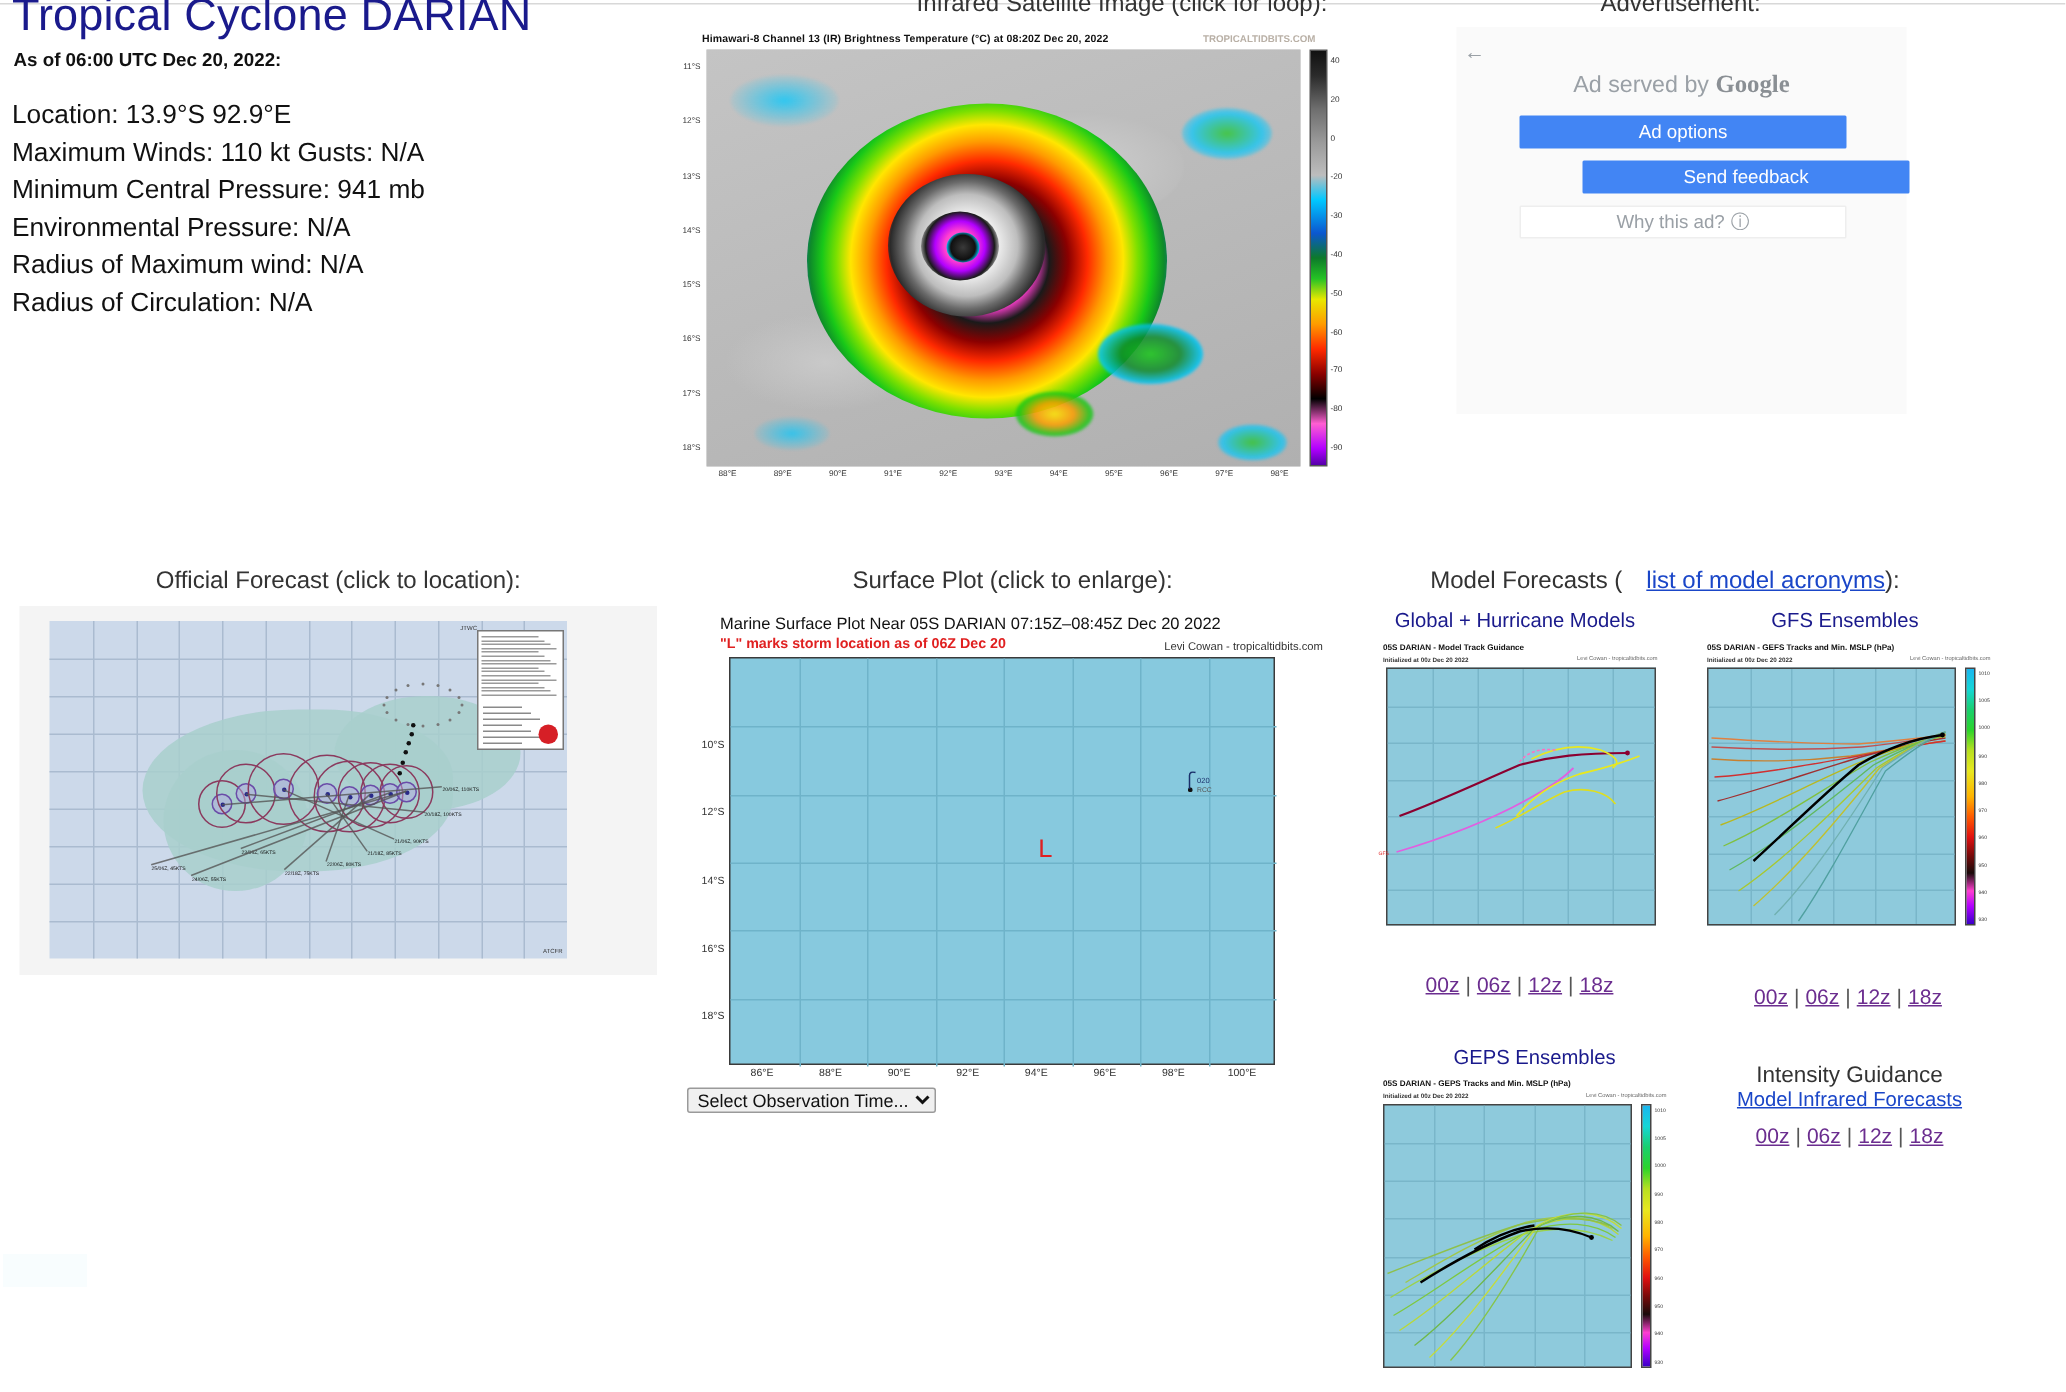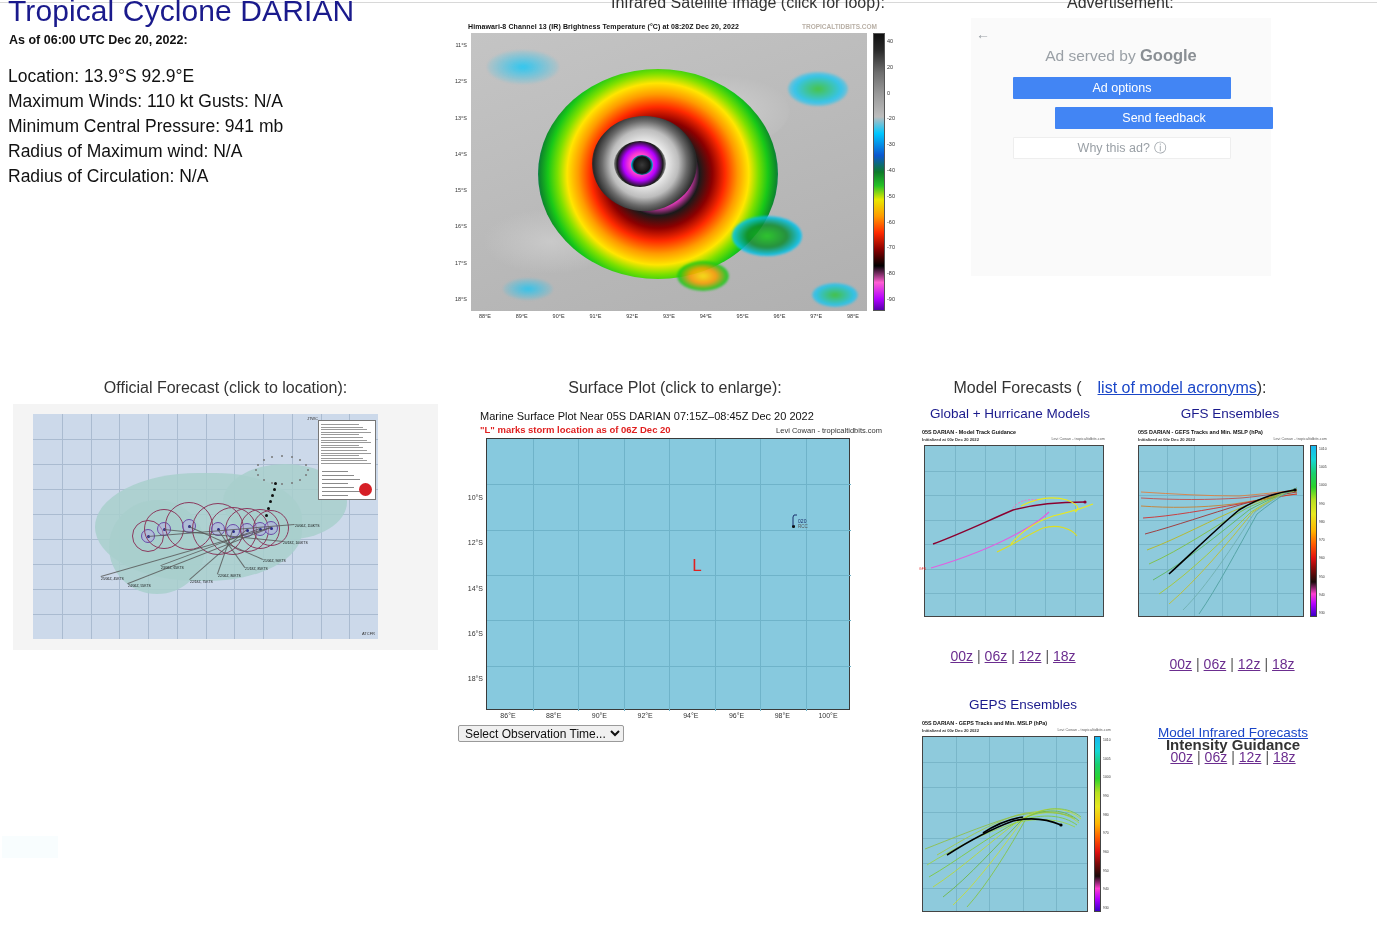--- a/index.html
+++ b/index.html
@@ -59,21 +59,21 @@
       radial-gradient(ellipse 30% 22% at 62% 28%, #cfcfcf 0%, #bdbdbd 60%, transparent 62%),
       radial-gradient(ellipse 26% 18% at 20% 75%, #c9c9c9 0%, transparent 65%),
       linear-gradient(160deg,#c4c4c4,#b0b0b0); }
   .ir-ring { position:absolute; border-radius:50%; }
   .ir-spl { position:absolute; border-radius:50%; filter:blur(1.2px); }
 
   
   .ad-panel { position:absolute; left:971px; top:18px; width:300px; height:258px; background:#fafafa; }
   .ad-back { position:absolute; left:5px; top:8px; font-size:14px; color:#9aa0a6; }
   .ad-served { position:absolute; left:0; right:0; top:28px; text-align:center; font-size:15.5px; color:#9aa0a6; }
-  .ad-served b { color:#8a8f94; font-weight:700; font-size:16.5px; }
+  .ad-served b { color:#8a8f94; font-weight:700; font-size:16.5px;font-family:Liberation Serif, serif; }
   .ad-btn {
     position:absolute; left:42px; width:218px; height:22px;
     background:#4285f4; color:#fff; font-size:12.5px;
     display:flex; align-items:center; justify-content:center;
     border-radius:1px;
   }
   .ad-btn.b1 { top:59px; }
   .ad-btn.b2 { top:89px;margin-left:42px; }
   .ad-why {
     position:absolute; left:42px; top:119px; width:218px; height:22px;
@@ -152,20 +152,21 @@
 <div class="page">
 
   <div class="topline"></div>
 
   <div class="storm-title">Tropical Cyclone DARIAN</div>
   <div class="storm-asof">As of 06:00 UTC Dec 20, 2022:</div>
   <div class="storm-lines">
     <div>Location: 13.9°S 92.9°E</div>
     <div>Maximum Winds: 110 kt  Gusts: N/A</div>
     <div>Minimum Central Pressure: 941 mb</div>
+    <div>Environmental Pressure: N/A</div>
     <div>Radius of Maximum wind: N/A</div>
     <div>Radius of Circulation: N/A</div>
   </div>
 
   <div class="cuthead" style="left:611px; top:-6px;">Infrared Satellite Image (click for loop):</div>
   <div class="cuthead" style="left:1067px; top:-6px;">Advertisement:</div>
 
   <div class="sat-wrap">
     <div class="sat-title">Himawari-8 Channel 13 (IR) Brightness Temperature (°C) at 08:20Z Dec 20, 2022</div>
     <div class="sat-credit">TROPICALTIDBITS.COM</div>
@@ -552,20 +553,20 @@
       <div class="cbt" style="left: 185px; top: 59.3333px; position: absolute;">1000</div>
       <div class="cbt" style="left: 185px; top: 78px; position: absolute;">990</div>
       <div class="cbt" style="left: 185px; top: 96.6667px; position: absolute;">980</div>
       <div class="cbt" style="left: 185px; top: 115.333px; position: absolute;">970</div>
       <div class="cbt" style="left: 185px; top: 134px; position: absolute;">960</div>
       <div class="cbt" style="left: 185px; top: 152.667px; position: absolute;">950</div>
       <div class="cbt" style="left: 185px; top: 171.333px; position: absolute;">940</div>
       <div class="cbt" style="left: 185px; top: 190px; position: absolute;">930</div>
     </div>
 
-  <div class="ig-head" style="left:1135px; top:736px; width:196px;font-weight:bold;">Intensity Guidance</div>
+  <div class="ig-head" style="left:1135px; top:708px; width:196px;">Intensity Guidance</div>
   <div class="ig-link" style="left:1115px; top:725px; width:236px;">
     <a href="#">Model Infrared Forecasts</a>
   </div>
   <div class="links" style="left:1135px; top:749px; width:196px;" id="links-ig"><a href="#" class="v">00z</a><span class="sep">|</span><a href="#" class="v">06z</a><span class="sep">|</span><a href="#" class="v">12z</a><span class="sep">|</span><a href="#" class="v">18z</a></div>
 
   <div class="ghost"></div>
 </div>
 
 </body></html>

